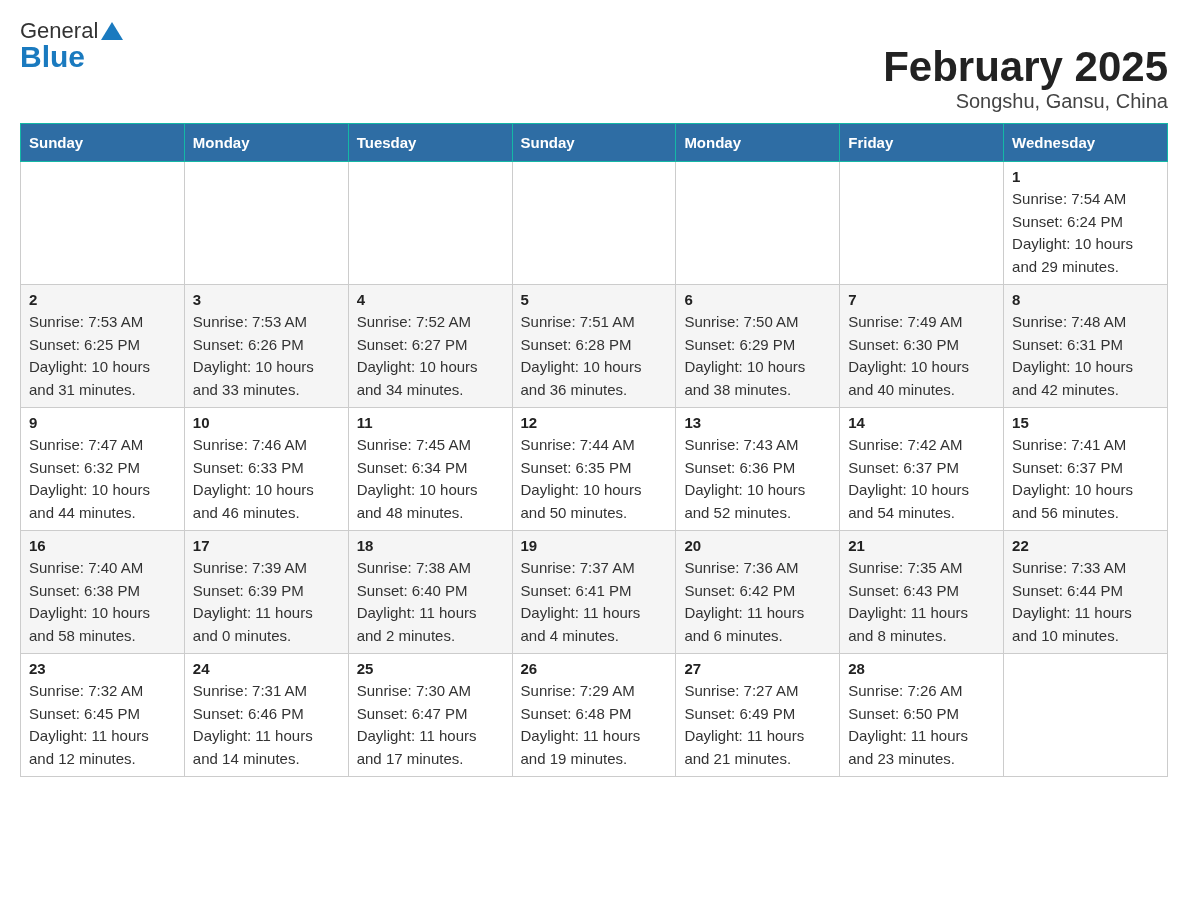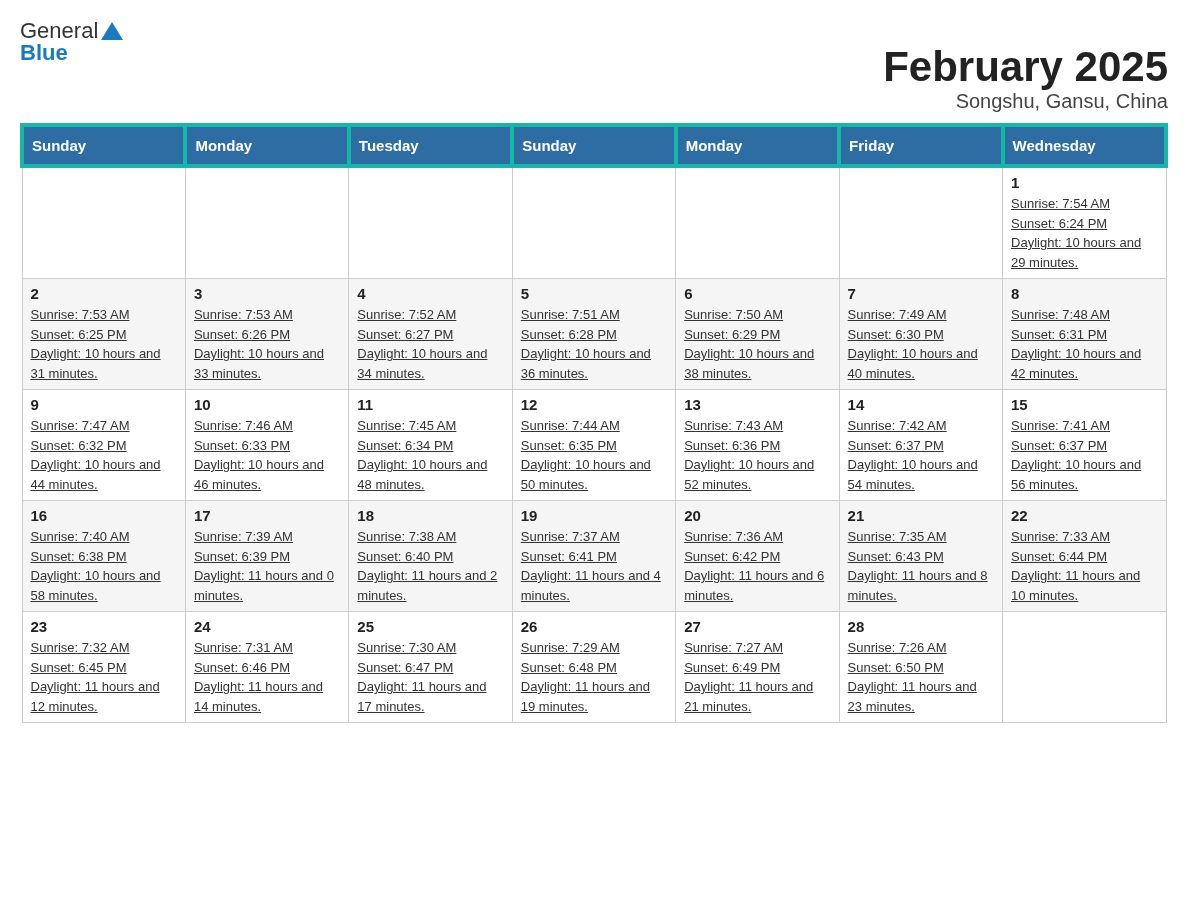--- a/index.html
+++ b/index.html
@@ -20,21 +20,21 @@
       display: flex;
       align-items: center;
       gap: 4px;
     }
     .logo-general {
       font-size: 22px;
       font-weight: normal;
       color: #333;
     }
     .logo-blue {
-      font-size: 22px;
+      font-size: 30px;
       font-weight: bold;
       color: #1a7abf;
     }
     .logo-text-group {
       display: flex;
       flex-direction: column;
       line-height: 1;
     }
     .logo-row1 {
       display: flex;
@@ -60,21 +60,21 @@
       border-collapse: collapse;
       border: 1px solid #aaa;
     }
     .calendar th {
       background-color: #2e6da4;
       color: #fff;
       font-size: 15px;
       font-weight: bold;
       padding: 10px 8px;
       text-align: left;
-      border: 4px solid #14b8a6;
+      border: 1px solid #14b8a6;
     }
     .calendar td {
       vertical-align: top;
       border: 1px solid #ccc;
       padding: 6px 8px;
       width: calc(100% / 7);
       min-height: 110px;
       font-size: 12px;
       color: #333;
       background: #fff;
@@ -86,24 +86,23 @@
       background: #ffffff;
     }
     .day-number {
       font-size: 15px;
       font-weight: bold;
       color: #222;
       display: block;
       margin-bottom: 3px;
     }
     .day-info {
-      font-size: 13px;
+      font-size: 15px;
       color: #333;
       line-height: 1.5;
-      text-decoration: underline;
     }
     .empty-cell {
       background: #f9f9f9;
     }
   </style>
 </head>
 <body>
 
 <div class="header">
   <div class="logo">

